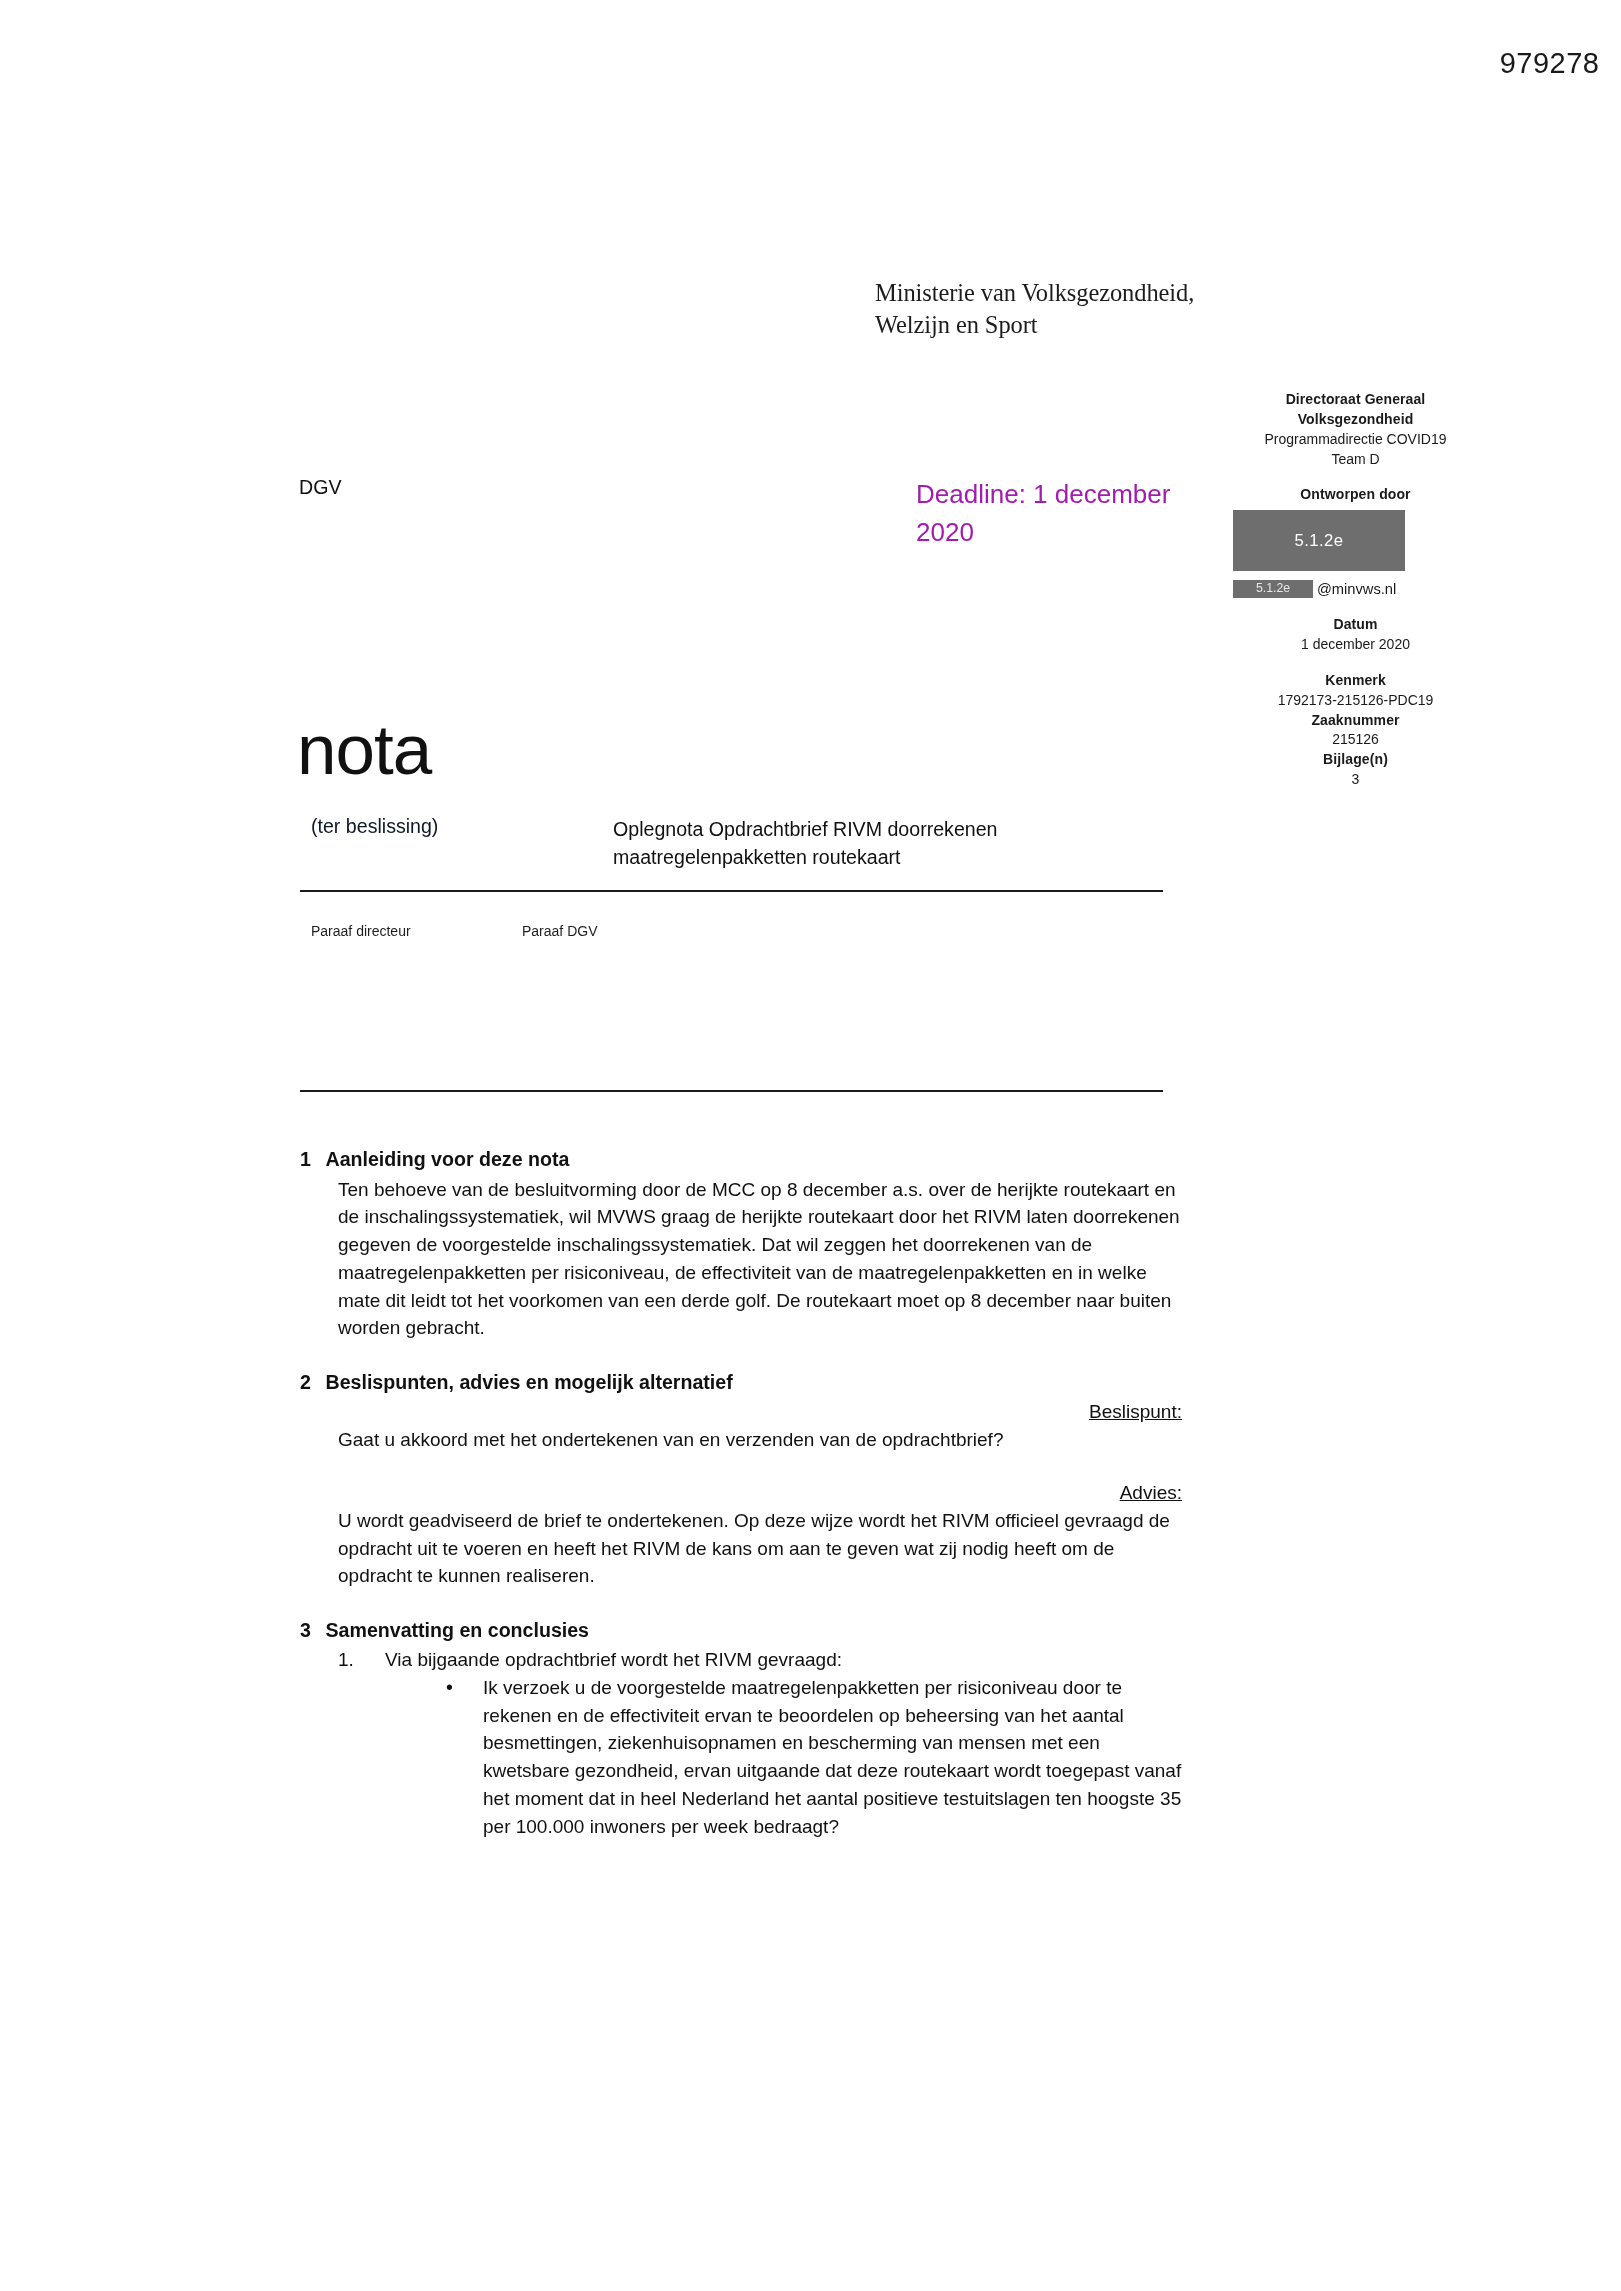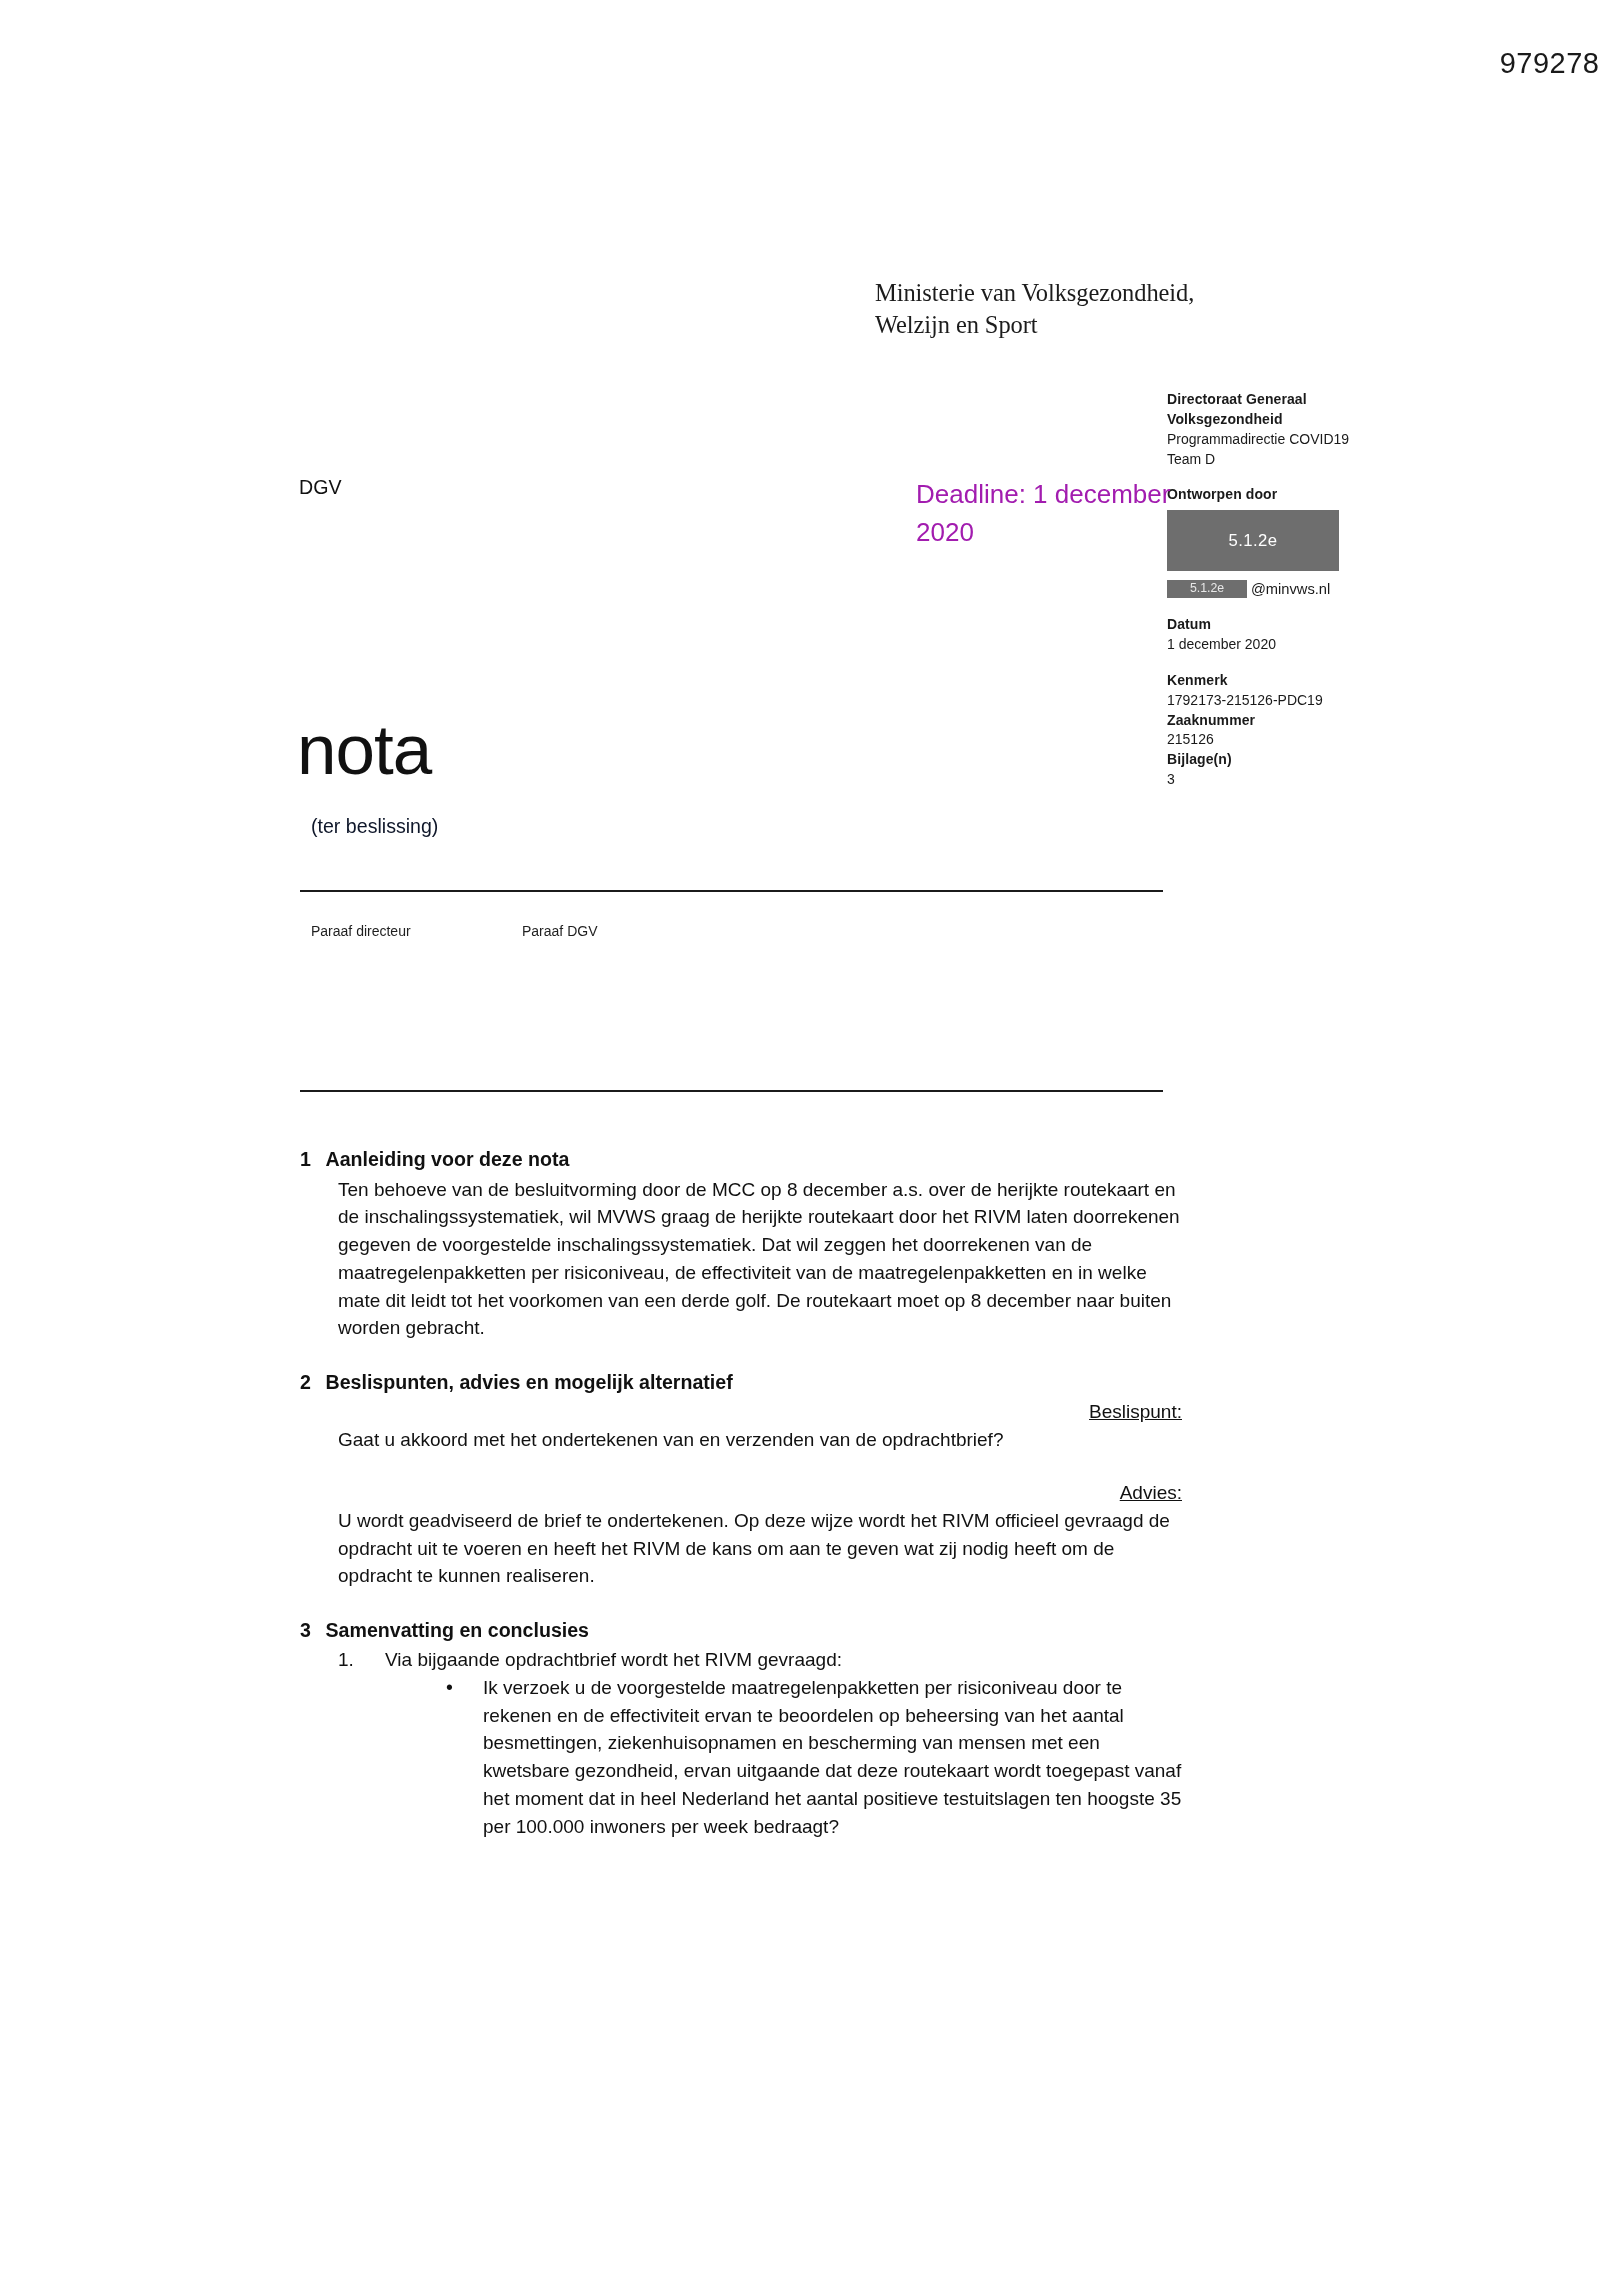--- a/index.html
+++ b/index.html
@@ -38,26 +38,27 @@
     font-family: "Liberation Serif", serif;
     font-size: 24.5px;
     line-height: 1.32;
     color: #1c1c1c;
     letter-spacing: -0.1px;
   }
 
   
   .meta-col {
     position: absolute;
-    left: 1167px;
+    left: 1233px;
     top: 390px;
     width: 245px;
     font-size: 14px;
     line-height: 1.42;
     color: #1a1a1a;
+    text-align: center;
   }
   .meta-col .b {
     font-weight: bold;
     letter-spacing: 0.1px;
   }
   .meta-col .sp {
     height: 15.7px;
   }
   .meta-block { margin-bottom: 0; }
 
@@ -296,20 +297,21 @@
       <div class="b">Bijlage(n)</div>
       <div>3</div>
     </div>
   </div>
 
   <div class="dgv">DGV</div>
   <div class="deadline">Deadline: 1 december 2020</div>
 
   <div class="nota-title">nota</div>
   <div class="nota-kind">(ter beslissing)</div>
+  <div class="nota-subject">Oplegnota Opdrachtbrief RIVM doorrekenen maatregelenpakketten routekaart</div>
 
   <div class="rule rule-1"></div>
   <div class="paraaf paraaf-dir">Paraaf directeur</div>
   <div class="paraaf paraaf-dgv">Paraaf DGV</div>
   <div class="rule rule-2"></div>
 
   <div class="body">
 
     <div class="sec">
       <div class="sec-head">

